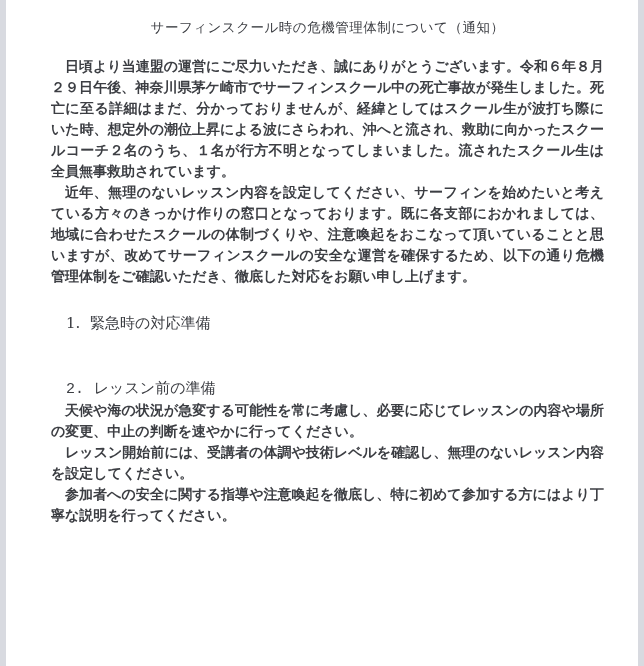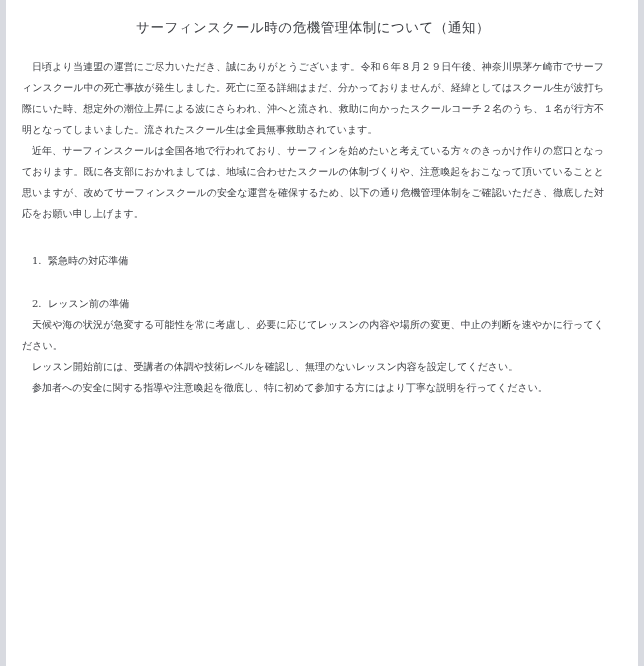--- a/index.html
+++ b/index.html
@@ -24,62 +24,63 @@
   .edge-strip.left  { left: 0; }
   .edge-strip.right { right: 0; }
   .doc-page {
     position: absolute;
     left: 6px;
     right: 6px;
     top: 0;
     bottom: 0;
     background: #ffffff;
     box-sizing: border-box;
-    padding: 17px 34px 0 16px;
+    padding: 17px 34px 0 45px;
     color: #3c3e43;
   }
   .doc-title {
     margin: 0 0 18px 0;
     font-size: 13.5px;
     font-weight: normal;
     line-height: 21px;
     text-align: center;
     letter-spacing: 0.5px;
   }
   .para {
     margin: 0;
-    font-size: 10px;
+    font-size: 14px;
     line-height: 21px;
     text-align: justify;
     text-indent: 1em;
     letter-spacing: 0;
+    font-weight: bold;
   }
   .section-heading {
     margin: 26px 0 0 0;
-    font-size: 10px;
+    font-size: 15px;
     font-weight: normal;
     line-height: 21px;
     text-indent: 1em;
   }
-  .section-heading.second { margin-top: 22px; }
+  .section-heading.second { margin-top: 45px; font-family: Liberation Mono, monospace; }
   .section-heading .section-num { margin-right: 0.65em; }
 </style>
 </head>
 <body>
 
 <div class="edge-strip left"></div>
 <div class="edge-strip right"></div>
 
 <div class="doc-page">
 
   <h1 class="doc-title">サーフィンスクール時の危機管理体制について（通知）</h1>
 
   <p class="para">日頃より当連盟の運営にご尽力いただき、誠にありがとうございます。令和６年８月２９日午後、神奈川県茅ケ崎市でサーフィンスクール中の死亡事故が発生しました。死亡に至る詳細はまだ、分かっておりませんが、経緯としてはスクール生が波打ち際にいた時、想定外の潮位上昇による波にさらわれ、沖へと流され、救助に向かったスクールコーチ２名のうち、１名が行方不明となってしまいました。流されたスクール生は全員無事救助されています。</p>
 
-  <p class="para">近年、サーフィンスクールは全国各地で行われており、サーフィンを始めたいと考えている方々のきっかけ作りの窓口となっております。既に各支部におかれましては、地域に合わせたスクールの体制づくりや、注意喚起をおこなって頂いていることと思いますが、改めてサーフィンスクールの安全な運営を確保するため、以下の通り危機管理体制をご確認いただき、徹底した対応をお願い申し上げます。</p>
+  <p class="para">近年、無理のないレッスン内容を設定してください、サーフィンを始めたいと考えている方々のきっかけ作りの窓口となっております。既に各支部におかれましては、地域に合わせたスクールの体制づくりや、注意喚起をおこなって頂いていることと思いますが、改めてサーフィンスクールの安全な運営を確保するため、以下の通り危機管理体制をご確認いただき、徹底した対応をお願い申し上げます。</p>
 
   <h2 class="section-heading"><span class="section-num">1.</span><span>緊急時の対応準備</span></h2>
 
 
 
   <h2 class="section-heading second"><span class="section-num">2.</span><span>レッスン前の準備</span></h2>
 
   <p class="para">天候や海の状況が急変する可能性を常に考慮し、必要に応じてレッスンの内容や場所の変更、中止の判断を速やかに行ってください。</p>
 
   <p class="para">レッスン開始前には、受講者の体調や技術レベルを確認し、無理のないレッスン内容を設定してください。</p>

